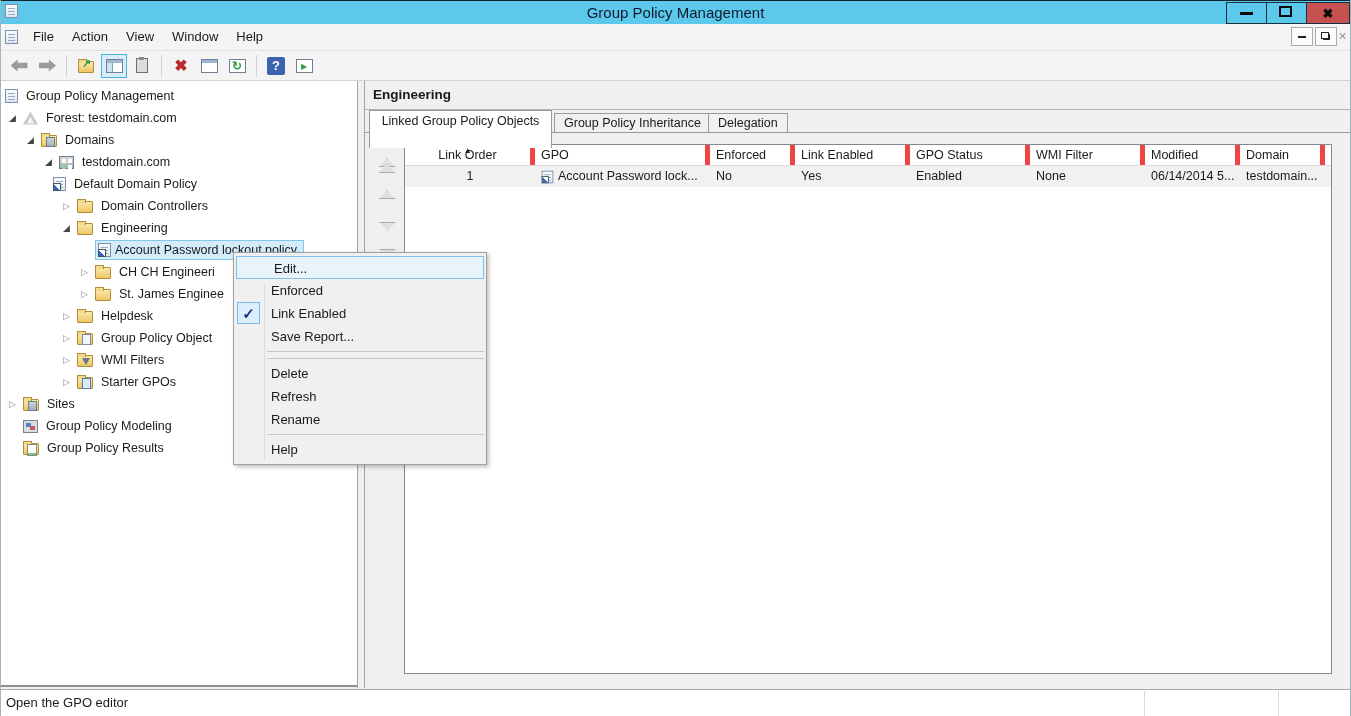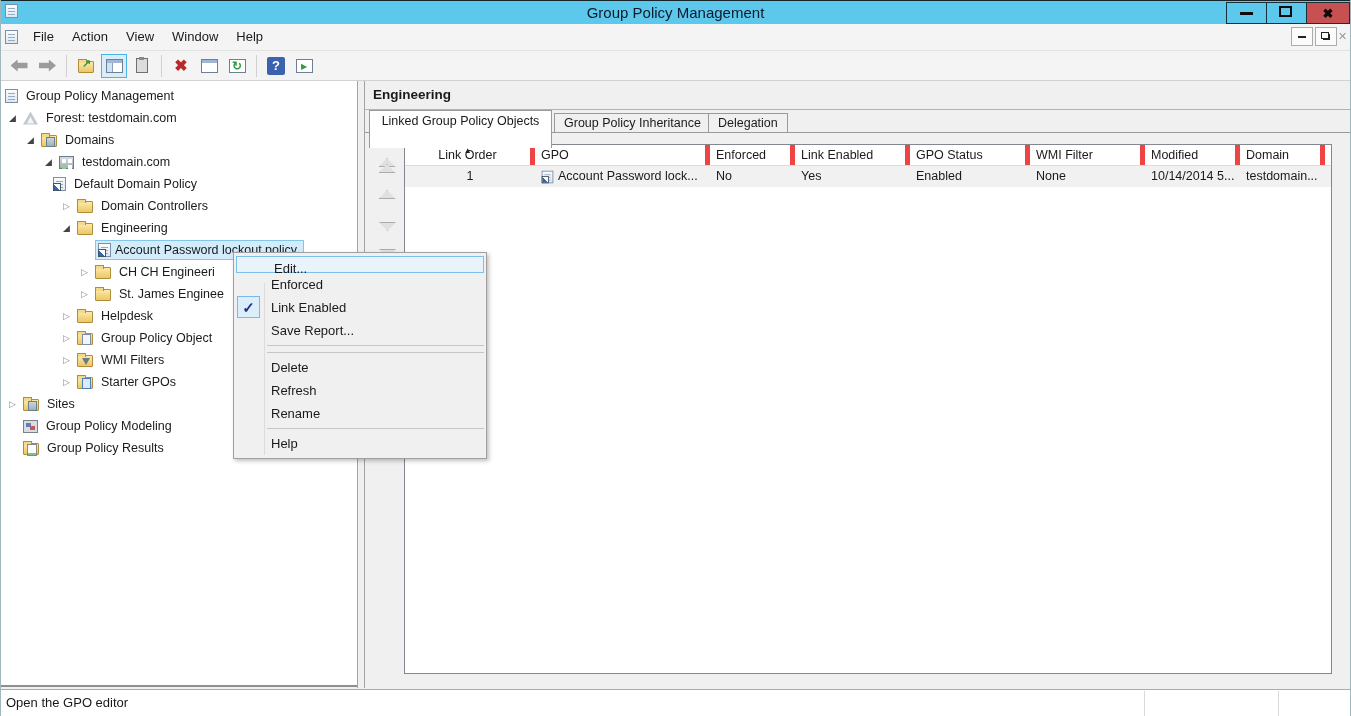--- a/index.html
+++ b/index.html
@@ -130,21 +130,21 @@
   .sort-arrow { position:absolute; top:-4px; left:47%; font-size:8px; color:#222; }
   .trow { display:flex; height:21px; background:#f1f1f2; }
   .td { font-size:12.5px; line-height:21px; padding-left:6px; white-space:nowrap; overflow:hidden;
     display:flex; align-items:center; gap:4px; }
   .td.center { justify-content:center; padding-left:0; }
   
   .ctx { position:absolute; left:232px; top:252px; width:254px; background:#f0f0f0;
     border:1px solid #a0a0a0; box-shadow:2px 2px 4px rgba(0,0,0,.25); z-index:50; padding:3px 0; }
   .ctx::before { content:""; position:absolute; left:30px; top:30px; bottom:3px; width:1px; background:#dcdcdc; }
   .ctx-item { position:relative; height:23px; line-height:23px; padding-left:37px; font-size:13px; }
-  .ctx-item.hl { height:17px; line-height:23px; margin:0 2px; border:1px solid #7fc0ea;
+  .ctx-item.hl { height:23px; line-height:23px; margin:0 2px; border:1px solid #7fc0ea;
     background:#e8f3fc; }
   .ctx-sep { height:7px; position:relative; }
   .ctx-sep::after { content:""; position:absolute; left:33px; right:2px; top:3px; height:1px; background:#c6c6c6; }
   .ctx-check { position:absolute; left:3px; top:0px; width:23px; height:22px; background:#dbeefc;
     border:1px solid #7cb8ec; color:#1c2e8a; font-size:15px; font-weight:bold;
     text-align:center; line-height:21px; }
   
   .statusbar { position:absolute; left:0; top:689px; width:100%; height:27px; background:#fff;
     border-top:1px solid #ababab; font-size:13px; line-height:25px; padding-left:5px; }
   .sb-div { position:absolute; top:1px; width:1px; height:25px; background:#d9d9d9; }
@@ -385,21 +385,21 @@
                 <div class="td" style="width: 115px;">
                   <span>Yes</span>
                 </div>
                 <div class="td" style="width: 120px;">
                   <span>Enabled</span>
                 </div>
                 <div class="td" style="width: 115px;">
                   <span>None</span>
                 </div>
                 <div class="td" style="width: 95px;">
-                  <span>10/14/2014 5...</span>
+                  <span>06/14/2014 5...</span>
                 </div>
                 <div class="td" style="width: 85px;">
                   <span>testdomain...</span>
                 </div>
               </div>
             </div>
         </div>
       </div>
     </div>
   </div>

